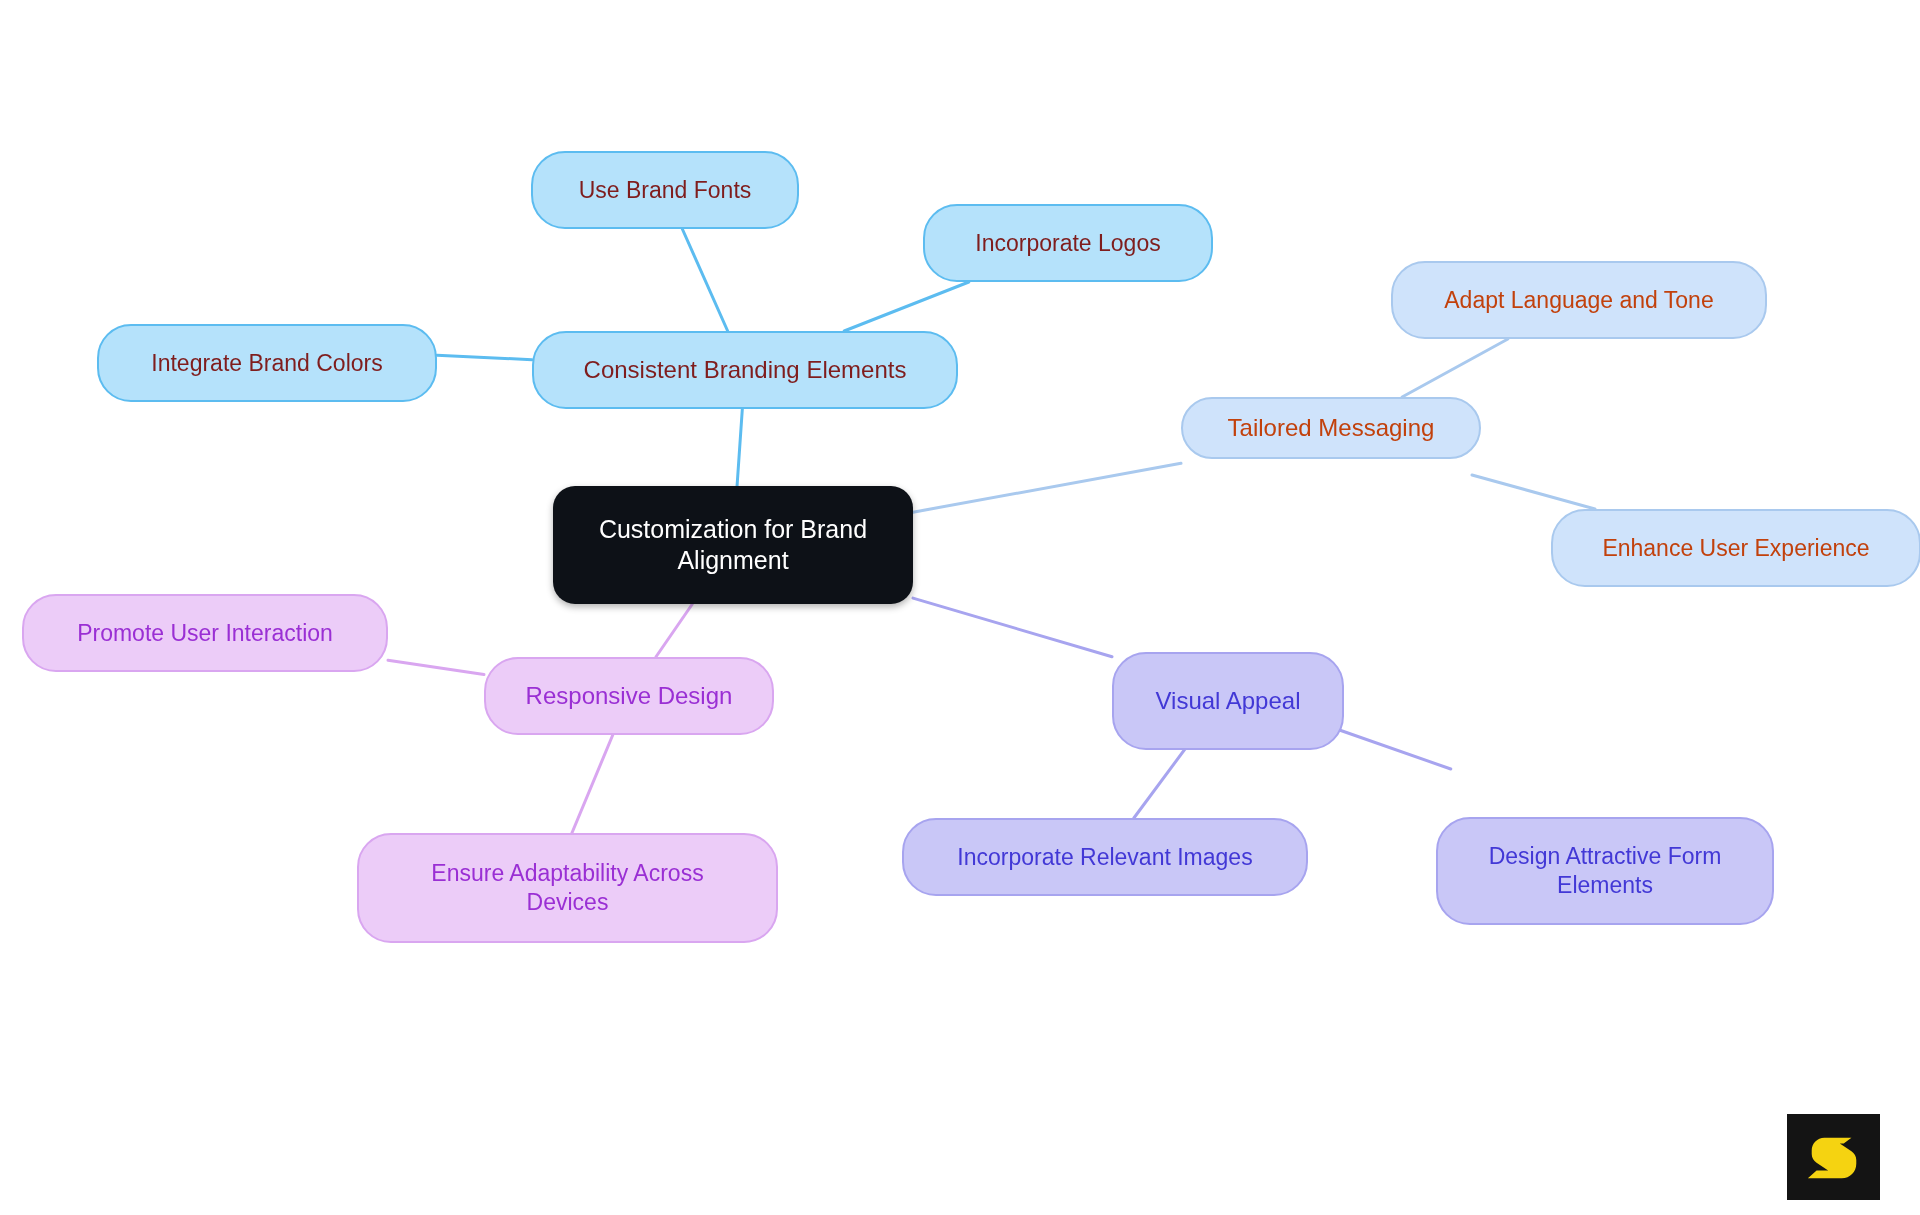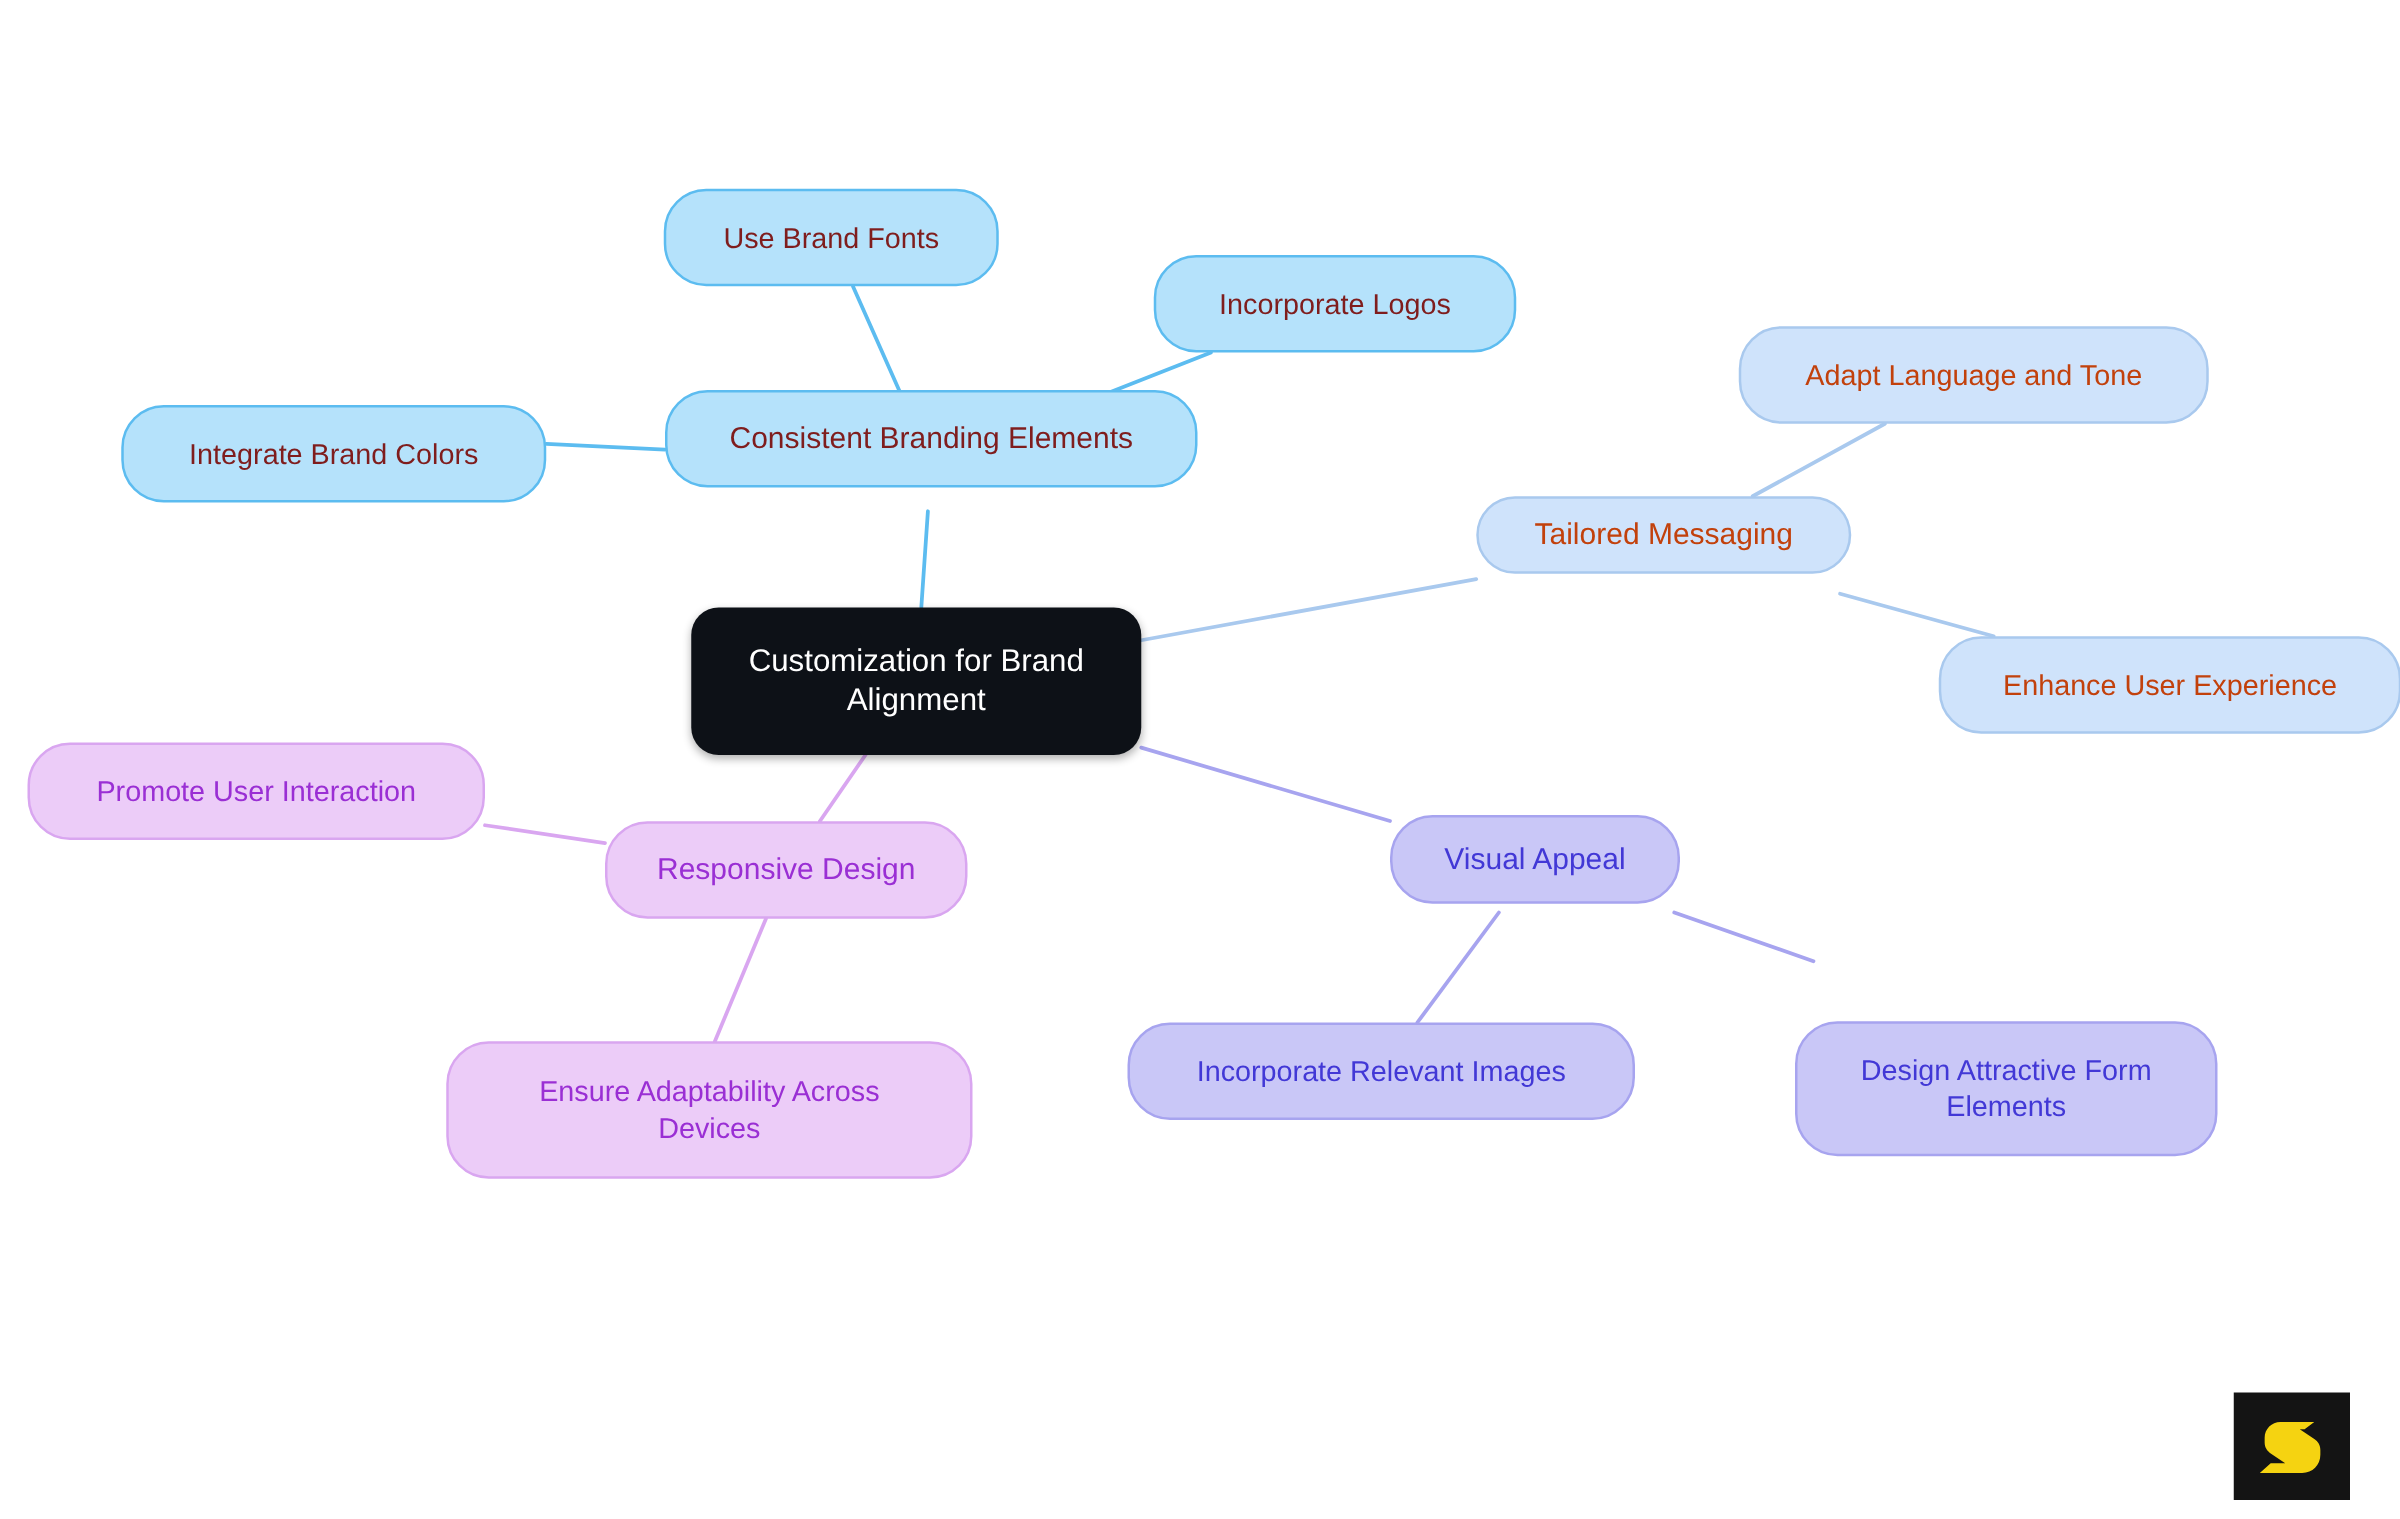--- a/index.html
+++ b/index.html
@@ -90,28 +90,28 @@
       <line x1="913" y1="598.0909090909091" x2="1112" y2="656.7858585858586" stroke="#a7a4ef" stroke-width="3" stroke-linecap="round"></line>
       <line x1="1199.1024096385543" y1="730" x2="1133.8975903614457" y2="818" stroke="#a7a4ef" stroke-width="3" stroke-linecap="round"></line>
       <line x1="1339.3863636363637" y1="730" x2="1450.7727272727273" y2="769" stroke="#a7a4ef" stroke-width="3" stroke-linecap="round"></line>
       <line x1="692.364238410596" y1="604" x2="655.8609271523179" y2="657" stroke="#d9a6f0" stroke-width="3" stroke-linecap="round"></line>
       <line x1="484" y1="674.4551886792453" x2="388" y2="660.191037735849" stroke="#d9a6f0" stroke-width="3" stroke-linecap="round"></line>
       <line x1="612.75" y1="735" x2="571.9166666666666" y2="833" stroke="#d9a6f0" stroke-width="3" stroke-linecap="round"></line>
     </svg>
   <div id="node-layer">
       <div class="node node-root" style="left: 553px; top: 486px; width: 360px; height: 118px; text-align: center;"><span>Customization for Brand
 Alignment</span></div>
-      <div class="node node-blue-strong" style="left: 532px; top: 312px; width: 426px; height: 78px; font-size: 24px; border-radius: 34px;"><span>Consistent Branding Elements</span></div>
+      <div class="node node-blue-strong" style="left: 532px; top: 331px; width: 426px; height: 78px; font-size: 24px; border-radius: 34px;"><span>Consistent Branding Elements</span></div>
       <div class="node node-blue-strong" style="left: 531px; top: 151px; width: 268px; height: 78px; font-size: 23px; border-radius: 34px;"><span>Use Brand Fonts</span></div>
       <div class="node node-blue-strong" style="left: 923px; top: 204px; width: 290px; height: 78px; font-size: 23px; border-radius: 34px;"><span>Incorporate Logos</span></div>
       <div class="node node-blue-strong" style="left: 97px; top: 308px; width: 340px; height: 78px; font-size: 23px; border-radius: 34px; margin-top: 16px;"><span>Integrate Brand Colors</span></div>
       <div class="node node-blue-soft" style="left: 1181px; top: 397px; width: 300px; height: 62px; font-size: 24px; border-radius: 34px;"><span>Tailored Messaging</span></div>
       <div class="node node-blue-soft" style="left: 1391px; top: 261px; width: 376px; height: 78px; font-size: 23px; border-radius: 34px;"><span>Adapt Language and Tone</span></div>
       <div class="node node-blue-soft" style="left: 1551px; top: 509px; width: 370px; height: 78px; font-size: 23px; border-radius: 34px;"><span>Enhance User Experience</span></div>
-      <div class="node node-violet" style="left: 1112px; top: 652px; width: 232px; height: 71px; font-size: 24px; border-radius: 34px;"><span>Visual Appeal</span></div>
+      <div class="node node-violet" style="left: 1112px; top: 652px; width: 232px; height: 98px; font-size: 24px; border-radius: 34px;"><span>Visual Appeal</span></div>
       <div class="node node-violet" style="left: 902px; top: 818px; width: 406px; height: 78px; font-size: 23px; border-radius: 34px;"><span>Incorporate Relevant Images</span></div>
       <div class="node node-violet" style="left: 1436px; top: 769px; width: 338px; height: 108px; font-size: 23px; border-radius: 34px; margin-top: 48px;"><span>Design Attractive Form
 Elements</span></div>
       <div class="node node-pink" style="left: 484px; top: 657px; width: 290px; height: 78px; font-size: 24px; border-radius: 34px;"><span>Responsive Design</span></div>
       <div class="node node-pink" style="left: 22px; top: 594px; width: 366px; height: 78px; font-size: 23px; border-radius: 34px;"><span>Promote User Interaction</span></div>
       <div class="node node-pink" style="left: 357px; top: 833px; width: 421px; height: 110px; font-size: 23px; border-radius: 34px;"><span>Ensure Adaptability Across
 Devices</span></div>
     </div>
 
   <div class="logo-mark" id="logo-mark" style="left: 1787px; top: 1114px; width: 93px; height: 86px; background: rgb(20, 20, 20);">

